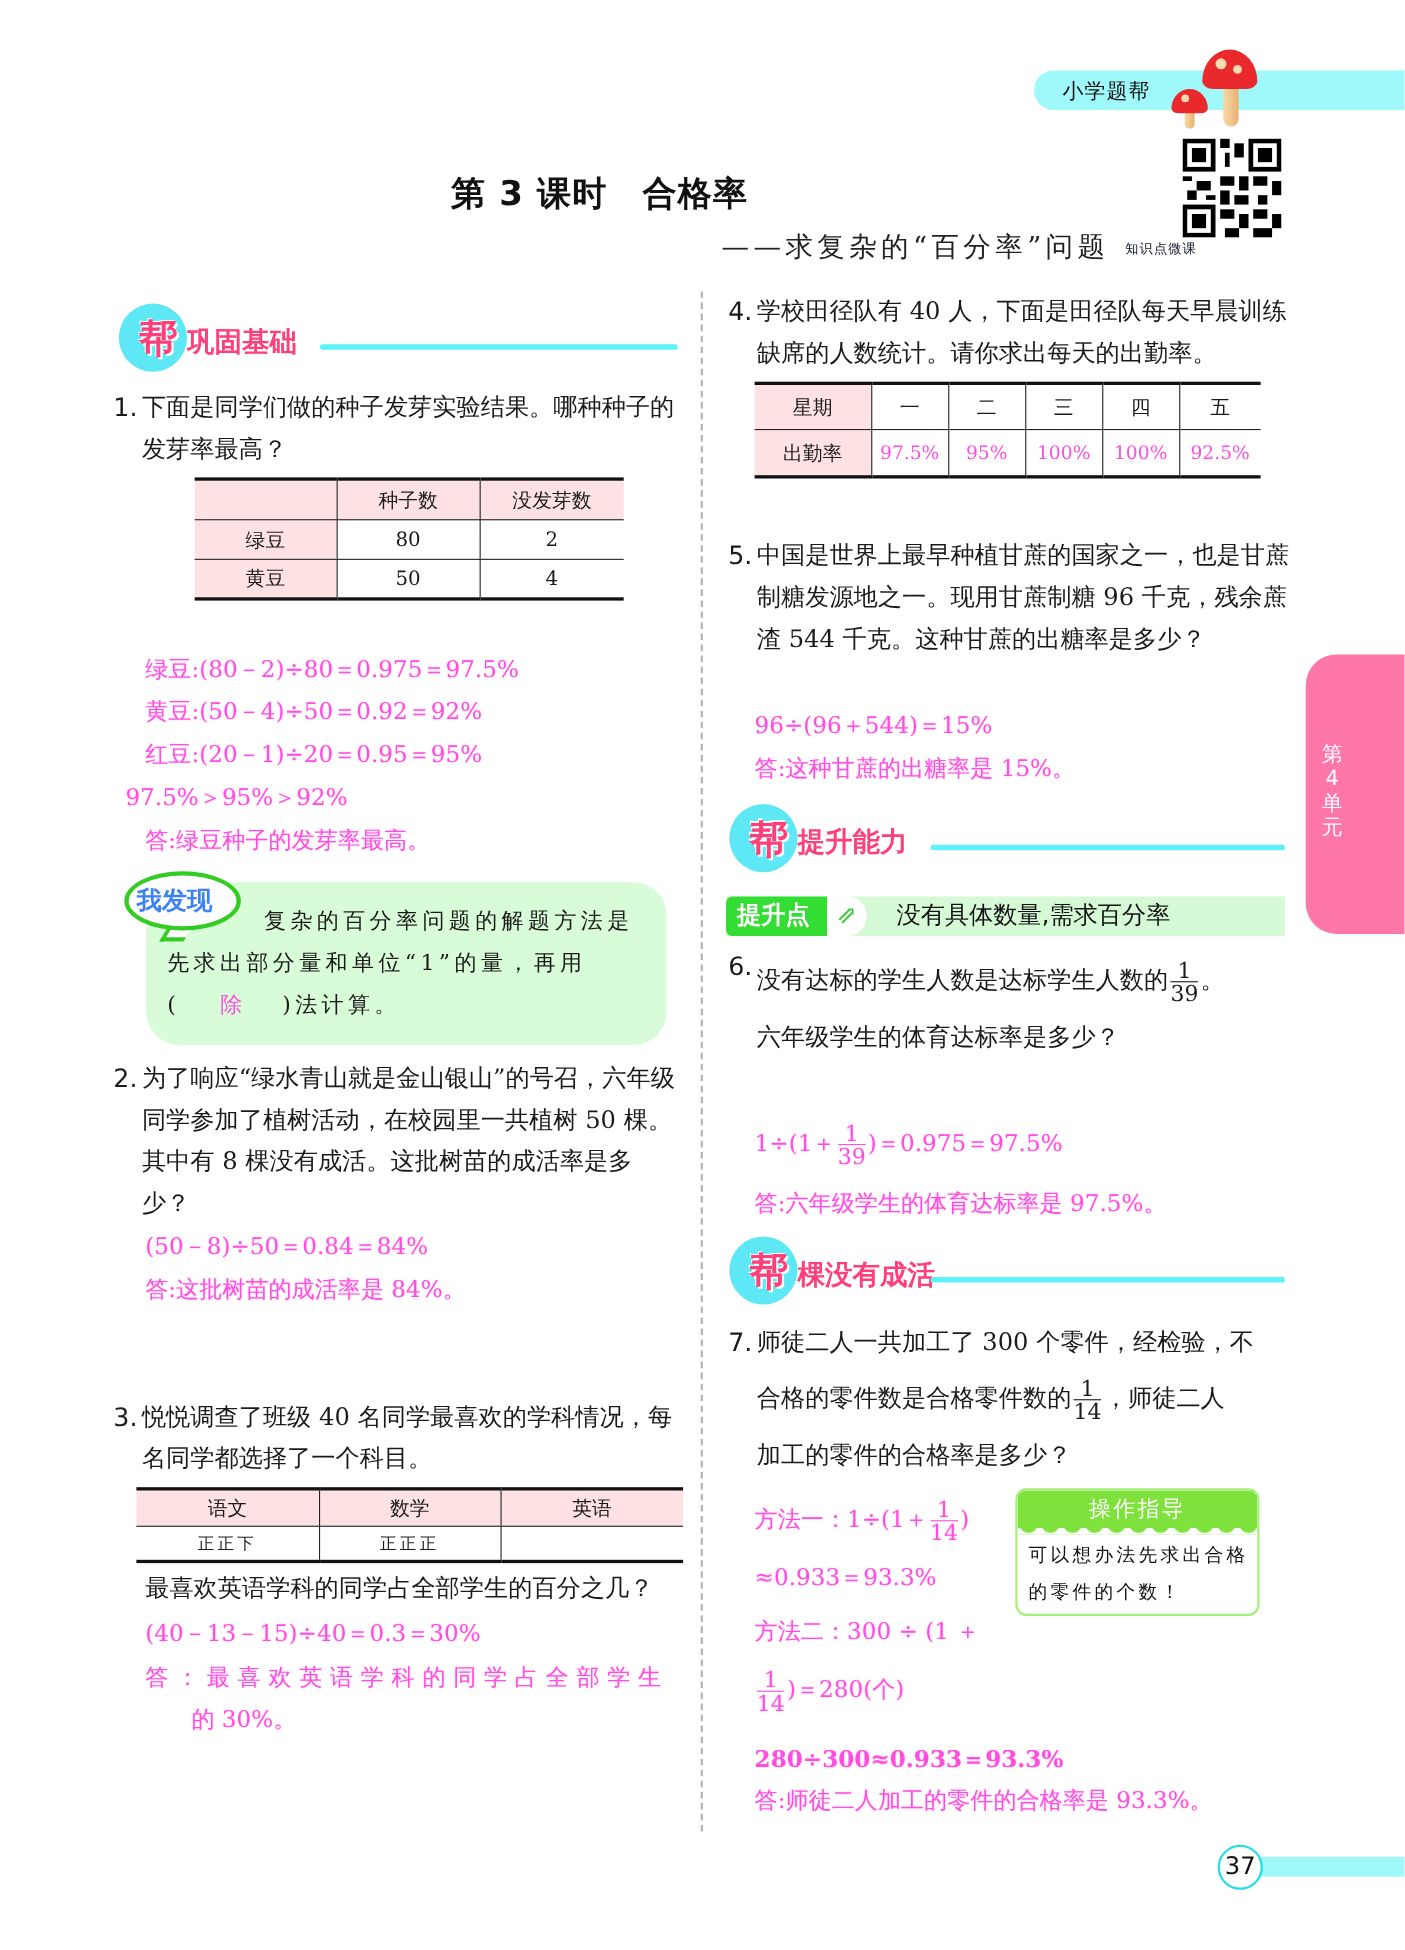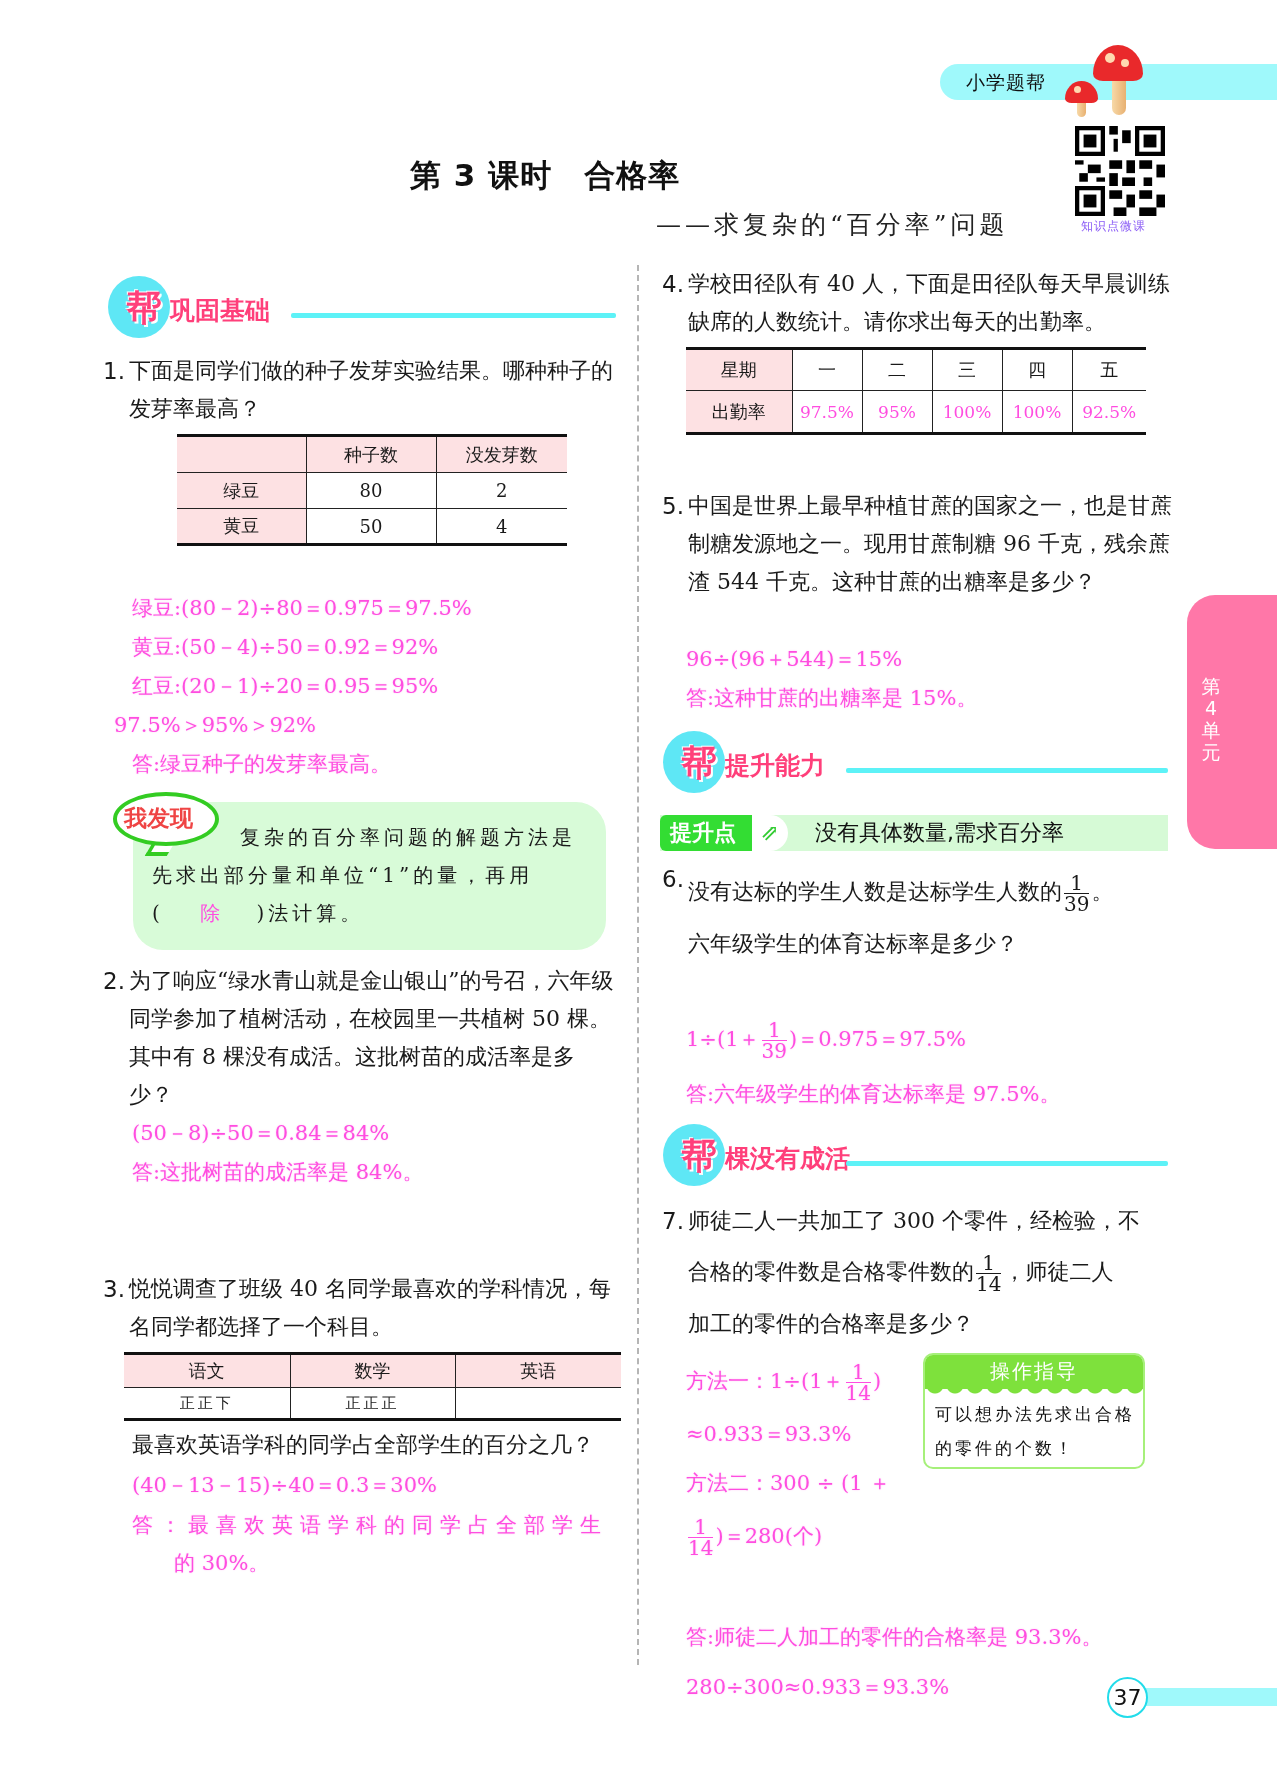--- a/index.html
+++ b/index.html
@@ -12,21 +12,21 @@
   .mushroom { position: absolute; }
   .mush-cap { position: absolute; background: #e9292b; border-radius: 50% 50% 20% 20% / 80% 80% 20% 20%; }
   .mush-stem { position: absolute; background: linear-gradient(90deg,#f7d9a8,#e8b070); border-radius: 6px 6px 10px 10px; }
   .mush-dot { position: absolute; background: #ffd9b0; border-radius: 50%; }
 
   
   .title { position: absolute; left: 410px; top: 155px; font-family: "DejaVu Sans", sans-serif; font-weight: bold; font-size: 31px; letter-spacing: 1px; color: #111; }
   .subtitle { position: absolute; left: 656px; top: 208px; font-family: "DejaVu Serif", serif; font-size: 25px; letter-spacing: 4px; color: #222; }
 
   .qr { position: absolute; left: 1075px; top: 126px; width: 90px; height: 90px; background: #fff; }
-  .qr-caption { position: absolute; left: 1081px; top: 218px; font-size: 12px; color: #8b5cf6; letter-spacing: 1px; }
+  .qr-caption { position: absolute; left: 1023px; top: 218px; font-size: 12px; color: #0f172a; letter-spacing: 1px; }
 
   
   .col-divider { position: absolute; left: 637px; top: 265px; height: 1400px; border-left: 2px dashed #b5b5b5; }
 
   
   .sec-head { position: absolute; height: 70px; }
   .sec-circle { position: absolute; left: 0; top: 6px; width: 62px; height: 62px; border-radius: 50%; background: #5ee7f5; }
   .sec-bang { position: absolute; left: 18px; top: 14px; font-family: "DejaVu Sans", sans-serif; font-weight: bold; font-size: 36px; color: #ff3f7a; text-shadow: 2px 2px 0 #fff, -1px -1px 0 #fff; }
   .sec-label { position: absolute; left: 62px; top: 24px; font-family: "DejaVu Sans", sans-serif; font-weight: bold; font-size: 25px; color: #ff3f7a; text-shadow: 1px 1px 0 #fff; white-space: nowrap; }
   .sec-line { position: absolute; left: 183px; top: 43px; height: 5px; background: #5df2f7; border-radius: 2px; }
@@ -44,21 +44,21 @@
   table.t td:last-child { border-right: none; }
   table.t tr:first-child td { border-top: 3px solid #111; }
   table.t tr:last-child td { border-bottom: 3px solid #111; }
   .pink { background: #fde1e3; }
   .magenta { color: #ff4de0; font-size: 17px; }
 
   
   .disc-box { position: absolute; left: 133px; top: 802px; width: 473px; height: 148px; background: #d8fbd8; border-radius: 30px; }
   .disc-bubble { position: absolute; left: 113px; top: 792px; width: 106px; height: 54px; border: 4px solid #33cc22; border-radius: 50%; background: #fff; }
   .disc-tail { position: absolute; left: 150px; top: 838px; width: 22px; height: 18px; border-left: 4px solid #33cc22; border-bottom: 4px solid #33cc22; transform: skewX(-30deg); background: #fff; }
-  .disc-label { position: absolute; left: 124px; top: 803px; font-family: "DejaVu Sans", sans-serif; font-weight: bold; font-size: 23px; color: #ef4444; }
+  .disc-label { position: absolute; left: 124px; top: 803px; font-family: "DejaVu Sans", sans-serif; font-weight: bold; font-size: 23px; color: #3b82f6; }
   .disc-text { position: absolute; font-family: "DejaVu Serif", serif; font-size: 20px; letter-spacing: 4px; line-height: 38px; color: #1a1a1a; white-space: nowrap; }
 
   
   .tip-bar { position: absolute; left: 660px; top: 815px; width: 508px; height: 36px; background: #d6fad6; }
   .tip-tag { position: absolute; left: 660px; top: 815px; width: 92px; height: 36px; background: #33dd33; border-radius: 6px 0 0 6px; color: #fff; font-family: "DejaVu Sans", sans-serif; font-weight: bold; font-size: 22px; line-height: 36px; padding-left: 10px; }
   .tip-arrow { position: absolute; left: 752px; top: 815px; width: 36px; height: 36px; border-radius: 0 18px 18px 0; background: #fff; color: #33cc33; font-size: 22px; line-height: 36px; text-align: center; }
   .tip-text { position: absolute; left: 815px; top: 815px; font-family: "DejaVu Sans", sans-serif; font-size: 22px; line-height: 36px; color: #111; }
 
   
   .frac { display: inline-block; vertical-align: middle; text-align: center; font-size: 20px; line-height: 20px; margin: 0 2px; }
@@ -290,21 +290,21 @@
 </div>
 
 <div class="ans" style="left:686px;top:1362px;">
   <span>方法一：1÷(1＋</span><span class="frac"><span class="n">1</span><span class="d">14</span></span><span>)</span>
 </div>
 <div class="ans" style="left:686px;top:1415px;">≈0.933＝93.3%</div>
 <div class="ans" style="left:686px;top:1464px;">方法二：300 ÷ (1 ＋</div>
 <div class="ans" style="left:686px;top:1517px;">
   <span class="frac"><span class="n">1</span><span class="d">14</span></span><span>)＝280(个)</span>
 </div>
-<div class="ans" style="left:686px;top:1668px;">280÷300≈0.933＝93.3%</div>
+<div class="ans" style="left:686px;top:1580px;font-weight:bold;">280÷300≈0.933＝93.3%</div>
 <div class="ans" style="left:686px;top:1618px;">答:师徒二人加工的零件的合格率是 93.3%。</div>
 
 <div class="guide">
   <div class="guide-head">
     <span>操作指导</span>
     <div class="guide-wave"></div>
   </div>
   <div class="guide-text">可以想办法先求出合格的零件的个数！</div>
 </div>
 

